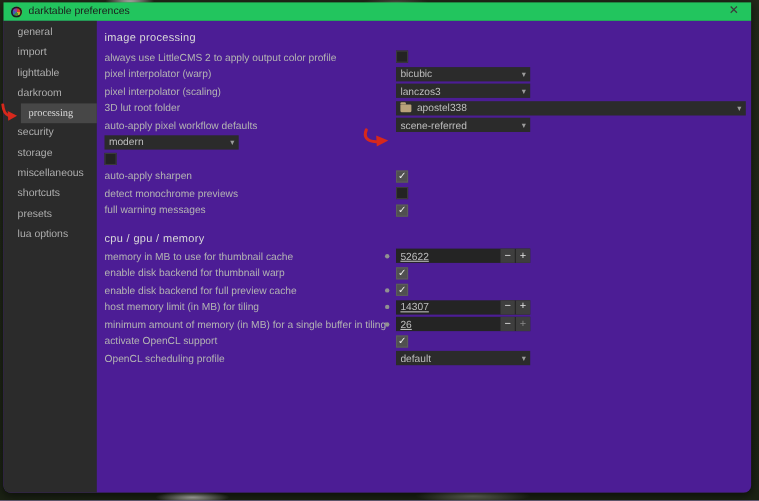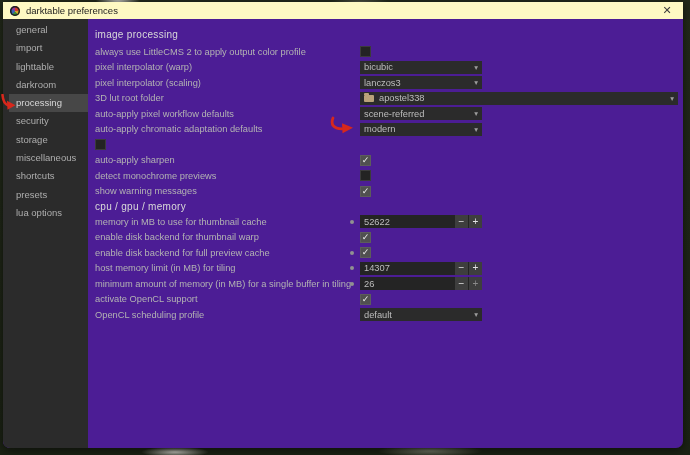--- a/index.html
+++ b/index.html
@@ -15,21 +15,21 @@
       linear-gradient(#222919, #1b2214);
   }
 
   
   .window {
     position:absolute; left:3px; top:2px; width:680px; height:446px;
     border-radius:0 0 7px 7px; overflow:hidden;
     box-shadow:0 2px 8px rgba(0,0,0,.55);
   }
   .titlebar {
-    height:17px; background:#fef9c3; display:flex; align-items:center;
+    height:17px; background:#22c55e; display:flex; align-items:center;
     padding:0 9px 0 7px; gap:6px;
   }
   .app-icon {
     width:10px; height:10px; border-radius:50%; flex:none;
     background:conic-gradient(#d33a2c 0 22%, #cfa429 22% 40%, #3d8e3d 40% 62%, #3a62b5 62% 83%, #8e3a9e 83%);
     box-shadow:inset 0 0 0 1.5px #1c1c1c;
   }
   .title { font-size:9.5px; color:#1c1c1c; }
   .close-btn {
     margin-left:auto; color:#3c3c3c; font-size:11px; line-height:11px;
@@ -37,29 +37,29 @@
   }
 
   .win-body { display:flex; height:429px; background:#4c1d95; }
 
   
   .sidebar { width:85px; flex:none; background:#2b2b2b; padding-top:2px; }
   .side-item {
     height:18.3px; line-height:18.3px; padding-left:13px;
     font-size:9.5px; color:#aeaeae; white-space:nowrap;
   }
-  .side-item.selected { background:#474747; color:#d8d8d8; margin-left:6px; padding-left:7px; }
+  .side-item.selected { background:#474747; color:#d8d8d8; margin-left:16px; padding-left:7px;font-family:Liberation Serif, serif; }
 
   
   .main { flex:1; padding:6px 0 0 7px; position:relative; }
   .section-title {
     font-size:10px; font-weight:normal; color:#d9d9d9; letter-spacing:.3px;
     margin:4px 0 4px 0; height:11px; line-height:11px;
   }
-  .section-title.second { margin-top:2px; margin-bottom:2px; }
+  .section-title.second { margin-top:13px; margin-bottom:2px; }
   .row { display:flex; align-items:center; height:15.5px; }
   .row .label { width:265px; flex:none; font-size:9.3px; color:#b3b3b3; white-space:nowrap; }
   .ctrl { position:relative; display:flex; align-items:center; }
   .dot {
     position:absolute; left:-10px; top:50%; margin-top:-2px;
     width:4px; height:4px; border-radius:50%; background:#919191;
   }
 
   .dd {
     width:122px; height:13px; background:#2b2b2b; display:flex; align-items:center;
@@ -77,21 +77,21 @@
   .cb {
     width:11px; height:11px; background:#232323; border:1px solid #3b3b3b;
     font-size:9px; line-height:9px; text-align:center; color:transparent;
   }
   .cb.checked { background:#505050; border-color:#5c5c5c; color:#efefef; }
 
   .spin {
     width:122px; height:13px; background:#242424; display:flex; align-items:center;
     font-size:9.3px; color:#bdbdbd;
   }
-  .spin .val { flex:1; padding-left:4px; }
+  .spin .val { flex:1; padding-left:4px;text-decoration:underline; }
   .spin-btn {
     width:13px; height:13px; flex:none; background:#3e3e3e; color:#e4e4e4;
     display:flex; align-items:center; justify-content:center;
     font-size:10px; line-height:10px; margin-left:1px;
   }
   .spin-btn.dim { color:#8a8a8a; }
 
   
   .arrow { position:absolute; z-index:10; }
   #arrow-processing { left:0; top:94px; }
@@ -159,21 +159,20 @@
         <div class="row">
           <span class="label">auto-apply pixel workflow defaults</span>
           <span class="ctrl">
             <span class="dd">
               <span>scene-referred</span>
               <span class="caret">▾</span>
             </span>
           </span>
         </div>
         <div class="row">
-          <span class="label">auto-apply chromatic adaptation defaults</span>
           <span class="ctrl">
             <span class="dd">
               <span>modern</span>
               <span class="caret">▾</span>
             </span>
           </span>
         </div>
         <div class="row">
           <span class="ctrl">
             <span class="cb">✓</span>
@@ -185,21 +184,21 @@
             <span class="cb checked">✓</span>
           </span>
         </div>
         <div class="row">
           <span class="label">detect monochrome previews</span>
           <span class="ctrl">
             <span class="cb">✓</span>
           </span>
         </div>
         <div class="row">
-          <span class="label">show warning messages</span>
+          <span class="label">full warning messages</span>
           <span class="ctrl">
             <span class="cb checked">✓</span>
           </span>
         </div>
         <div class="section-title second">cpu / gpu / memory</div>
         <div class="row">
           <span class="label">memory in MB to use for thumbnail cache</span>
           <span class="ctrl">
             <span class="dot"></span>
             <span class="spin">

